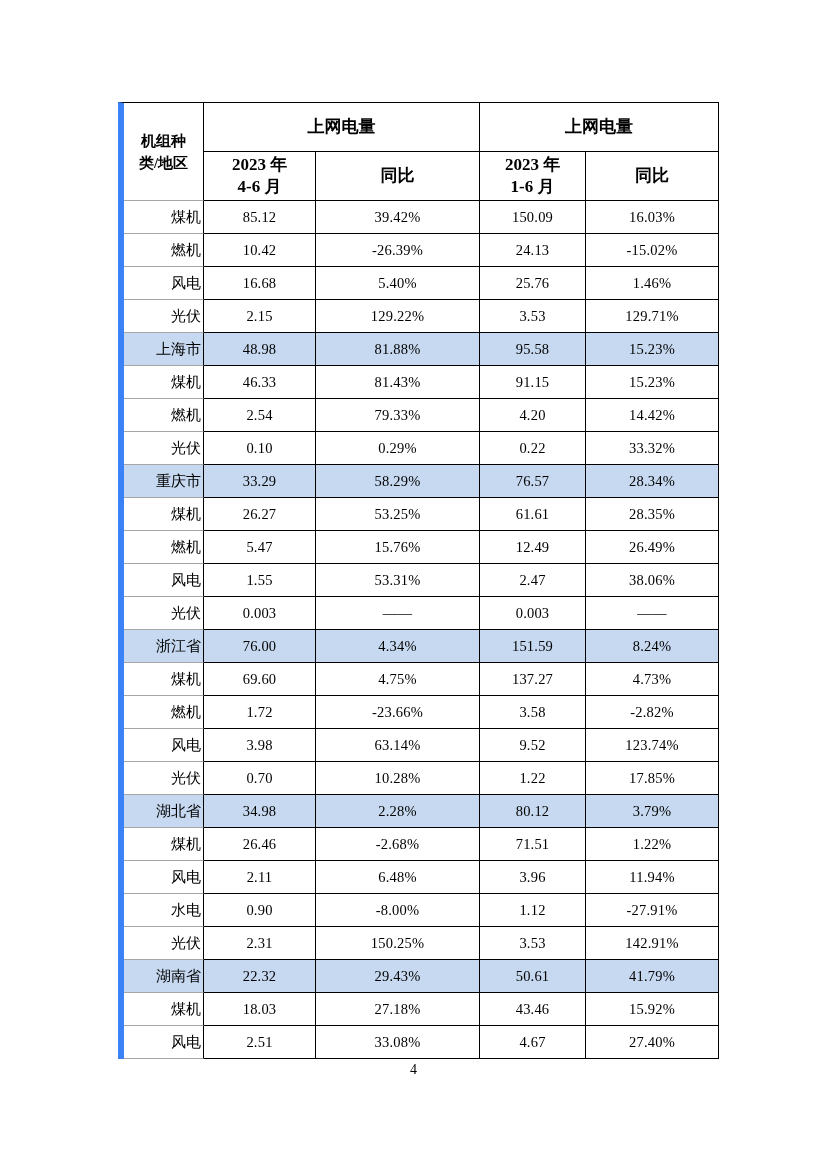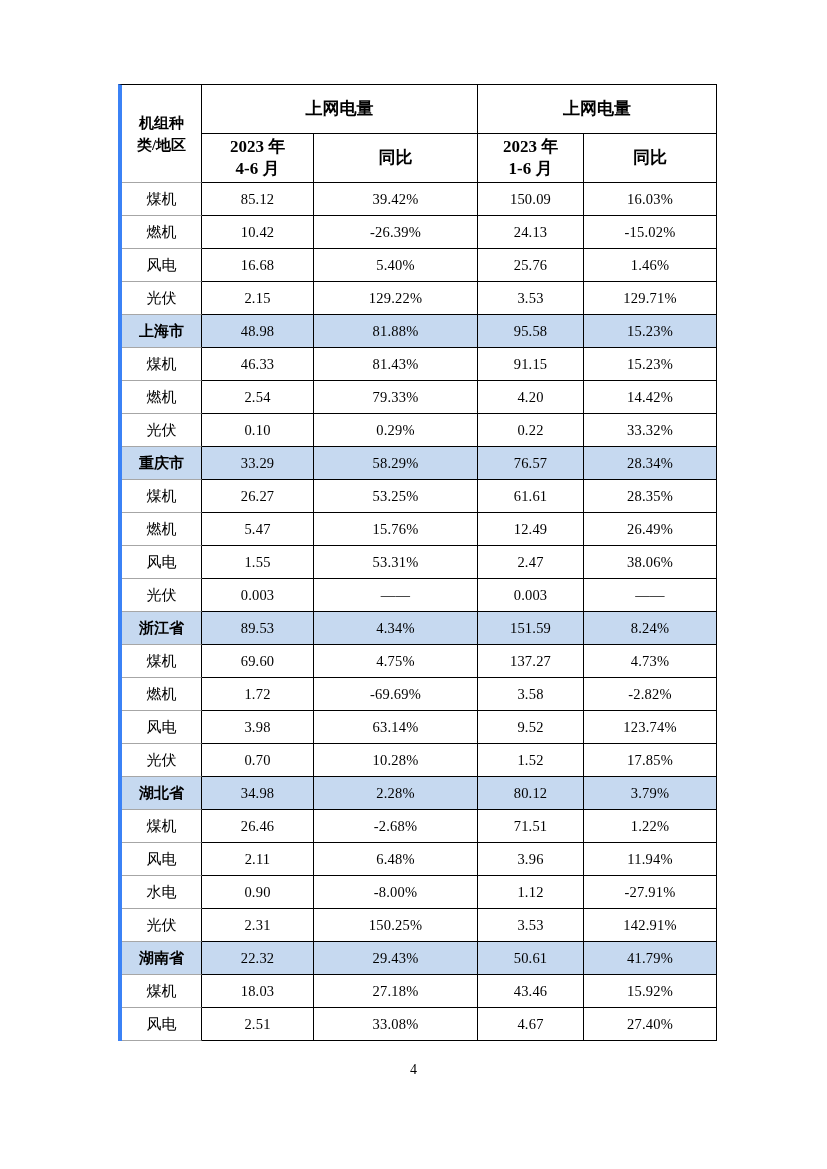--- a/index.html
+++ b/index.html
@@ -14,27 +14,27 @@
   }
   .page {
     position: relative;
     width: 827px;
     height: 1169px;
     background: #ffffff;
   }
   table.data-table {
     position: absolute;
     left: 118px;
-    top: 84px;
+    top: 102px;
     width: 595px;
     table-layout: fixed;
     border-collapse: separate;
     border-spacing: 0;
     border-top: 1px solid #000000;
-    border-left: 4px solid #3b82f6;
+    border-left: 6px solid #3b82f6;
   }
   .data-table th, .data-table td {
     box-sizing: border-box;
     border-right: 1px solid #000000;
     border-bottom: 1px solid #000000;
     text-align: center;
     vertical-align: middle;
     padding: 0 2px;
     overflow: hidden;
     white-space: nowrap;
@@ -52,30 +52,31 @@
     font-size: 15px;
   }
   
   .data-table tbody td {
     height: 33px;
     font-size: 14.5px;
   }
   .data-table td.label {
     font-size: 15px;
     border-bottom-color: #a6a6a6;
+    text-align: right;
   }
   .data-table td.val {
     font-size: 14.5px;
     letter-spacing: 0.2px;
   }
   .data-table tr.region td {
     background: var(--region-bg, #c6d9f0);
   }
   .data-table tr.region td.label {
-    font-weight: bold;
+    font-weight: normal;
   }
   .page-number {
     position: absolute;
     top: 1062px;
     left: 0;
     width: 827px;
     text-align: center;
     font-size: 14px;
     color: #000000;
   }
@@ -193,51 +194,51 @@
         </tr>
         <tr>
           <td class="label">光伏</td>
           <td class="val">0.003</td>
           <td class="val">——</td>
           <td class="val">0.003</td>
           <td class="val">——</td>
         </tr>
         <tr class="region">
           <td class="label">浙江省</td>
-          <td class="val">89.53</td>
+          <td class="val">76.00</td>
           <td class="val">4.34%</td>
           <td class="val">151.59</td>
           <td class="val">8.24%</td>
         </tr>
         <tr>
           <td class="label">煤机</td>
           <td class="val">69.60</td>
           <td class="val">4.75%</td>
           <td class="val">137.27</td>
           <td class="val">4.73%</td>
         </tr>
         <tr>
           <td class="label">燃机</td>
           <td class="val">1.72</td>
-          <td class="val">-69.69%</td>
+          <td class="val">-23.66%</td>
           <td class="val">3.58</td>
           <td class="val">-2.82%</td>
         </tr>
         <tr>
           <td class="label">风电</td>
           <td class="val">3.98</td>
           <td class="val">63.14%</td>
           <td class="val">9.52</td>
           <td class="val">123.74%</td>
         </tr>
         <tr>
           <td class="label">光伏</td>
           <td class="val">0.70</td>
           <td class="val">10.28%</td>
-          <td class="val">1.52</td>
+          <td class="val">1.22</td>
           <td class="val">17.85%</td>
         </tr>
         <tr class="region">
           <td class="label">湖北省</td>
           <td class="val">34.98</td>
           <td class="val">2.28%</td>
           <td class="val">80.12</td>
           <td class="val">3.79%</td>
         </tr>
         <tr>

